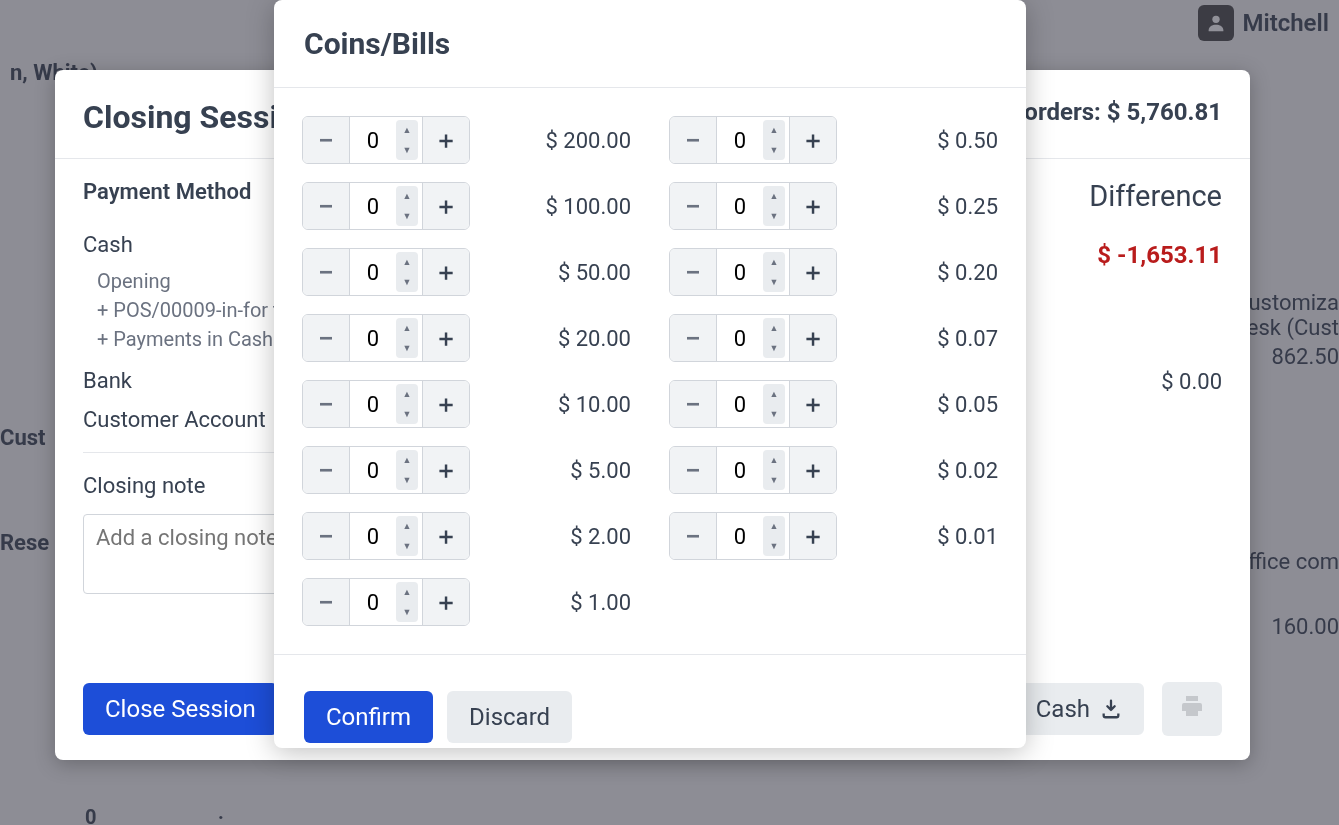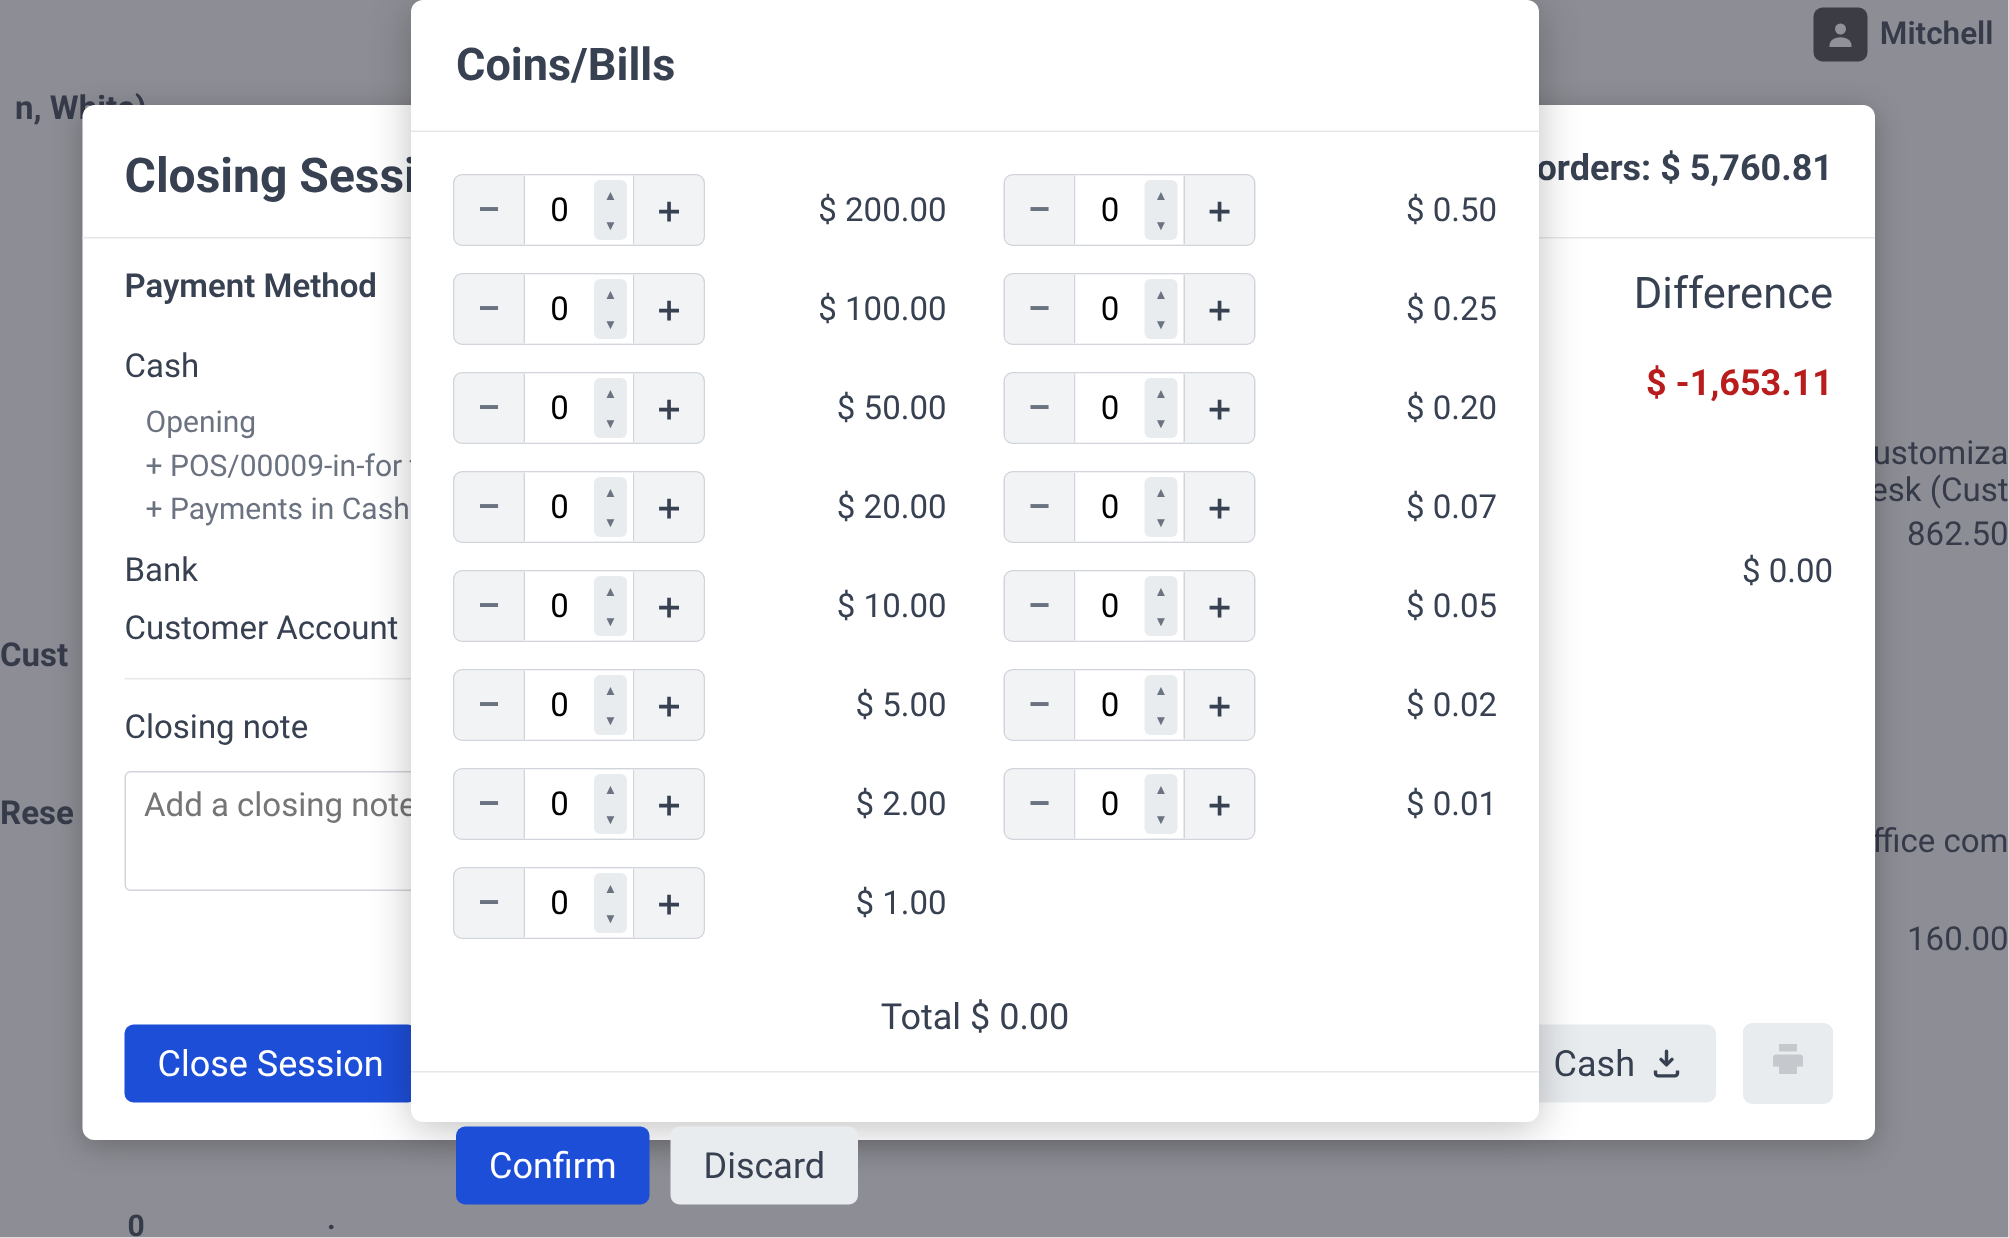--- a/index.html
+++ b/index.html
@@ -23,21 +23,21 @@
   inset: 0;
   z-index: 1;
 }
 .bg-top-right {
   position: absolute;
   top: 5px;
   right: 10px;
   display: flex;
   align-items: center;
   gap: 8px;
-  font-size: 21px;
+  font-size: 24px;
   font-weight: 600;
 }
 .bg-ava {
   width: 36px; height: 36px;
   border-radius: 6px;
   background: #444;
   display: flex;
   align-items: center;
   justify-content: center;
   color: #fff;
@@ -539,22 +539,17 @@
                 <div class="step-spin-part">▲</div>
                 <div class="step-spin-part">▼</div>
               </div>
             </div>
             <button class="step-btn">＋</button>
           </div>
           <div class="denom-label">$ 0.01</div>
         </div>
       </div>
   </div>
-  <div class="cb-total">
-    <span>Total</span>
-    <span> </span>
-    <span>$ 0.00</span>
-  </div>
   <div class="cb-footer">
     <button class="btn btn-primary">Confirm</button>
     <button class="btn btn-light">Discard</button>
   </div>
 </div>
 
 </body></html>

